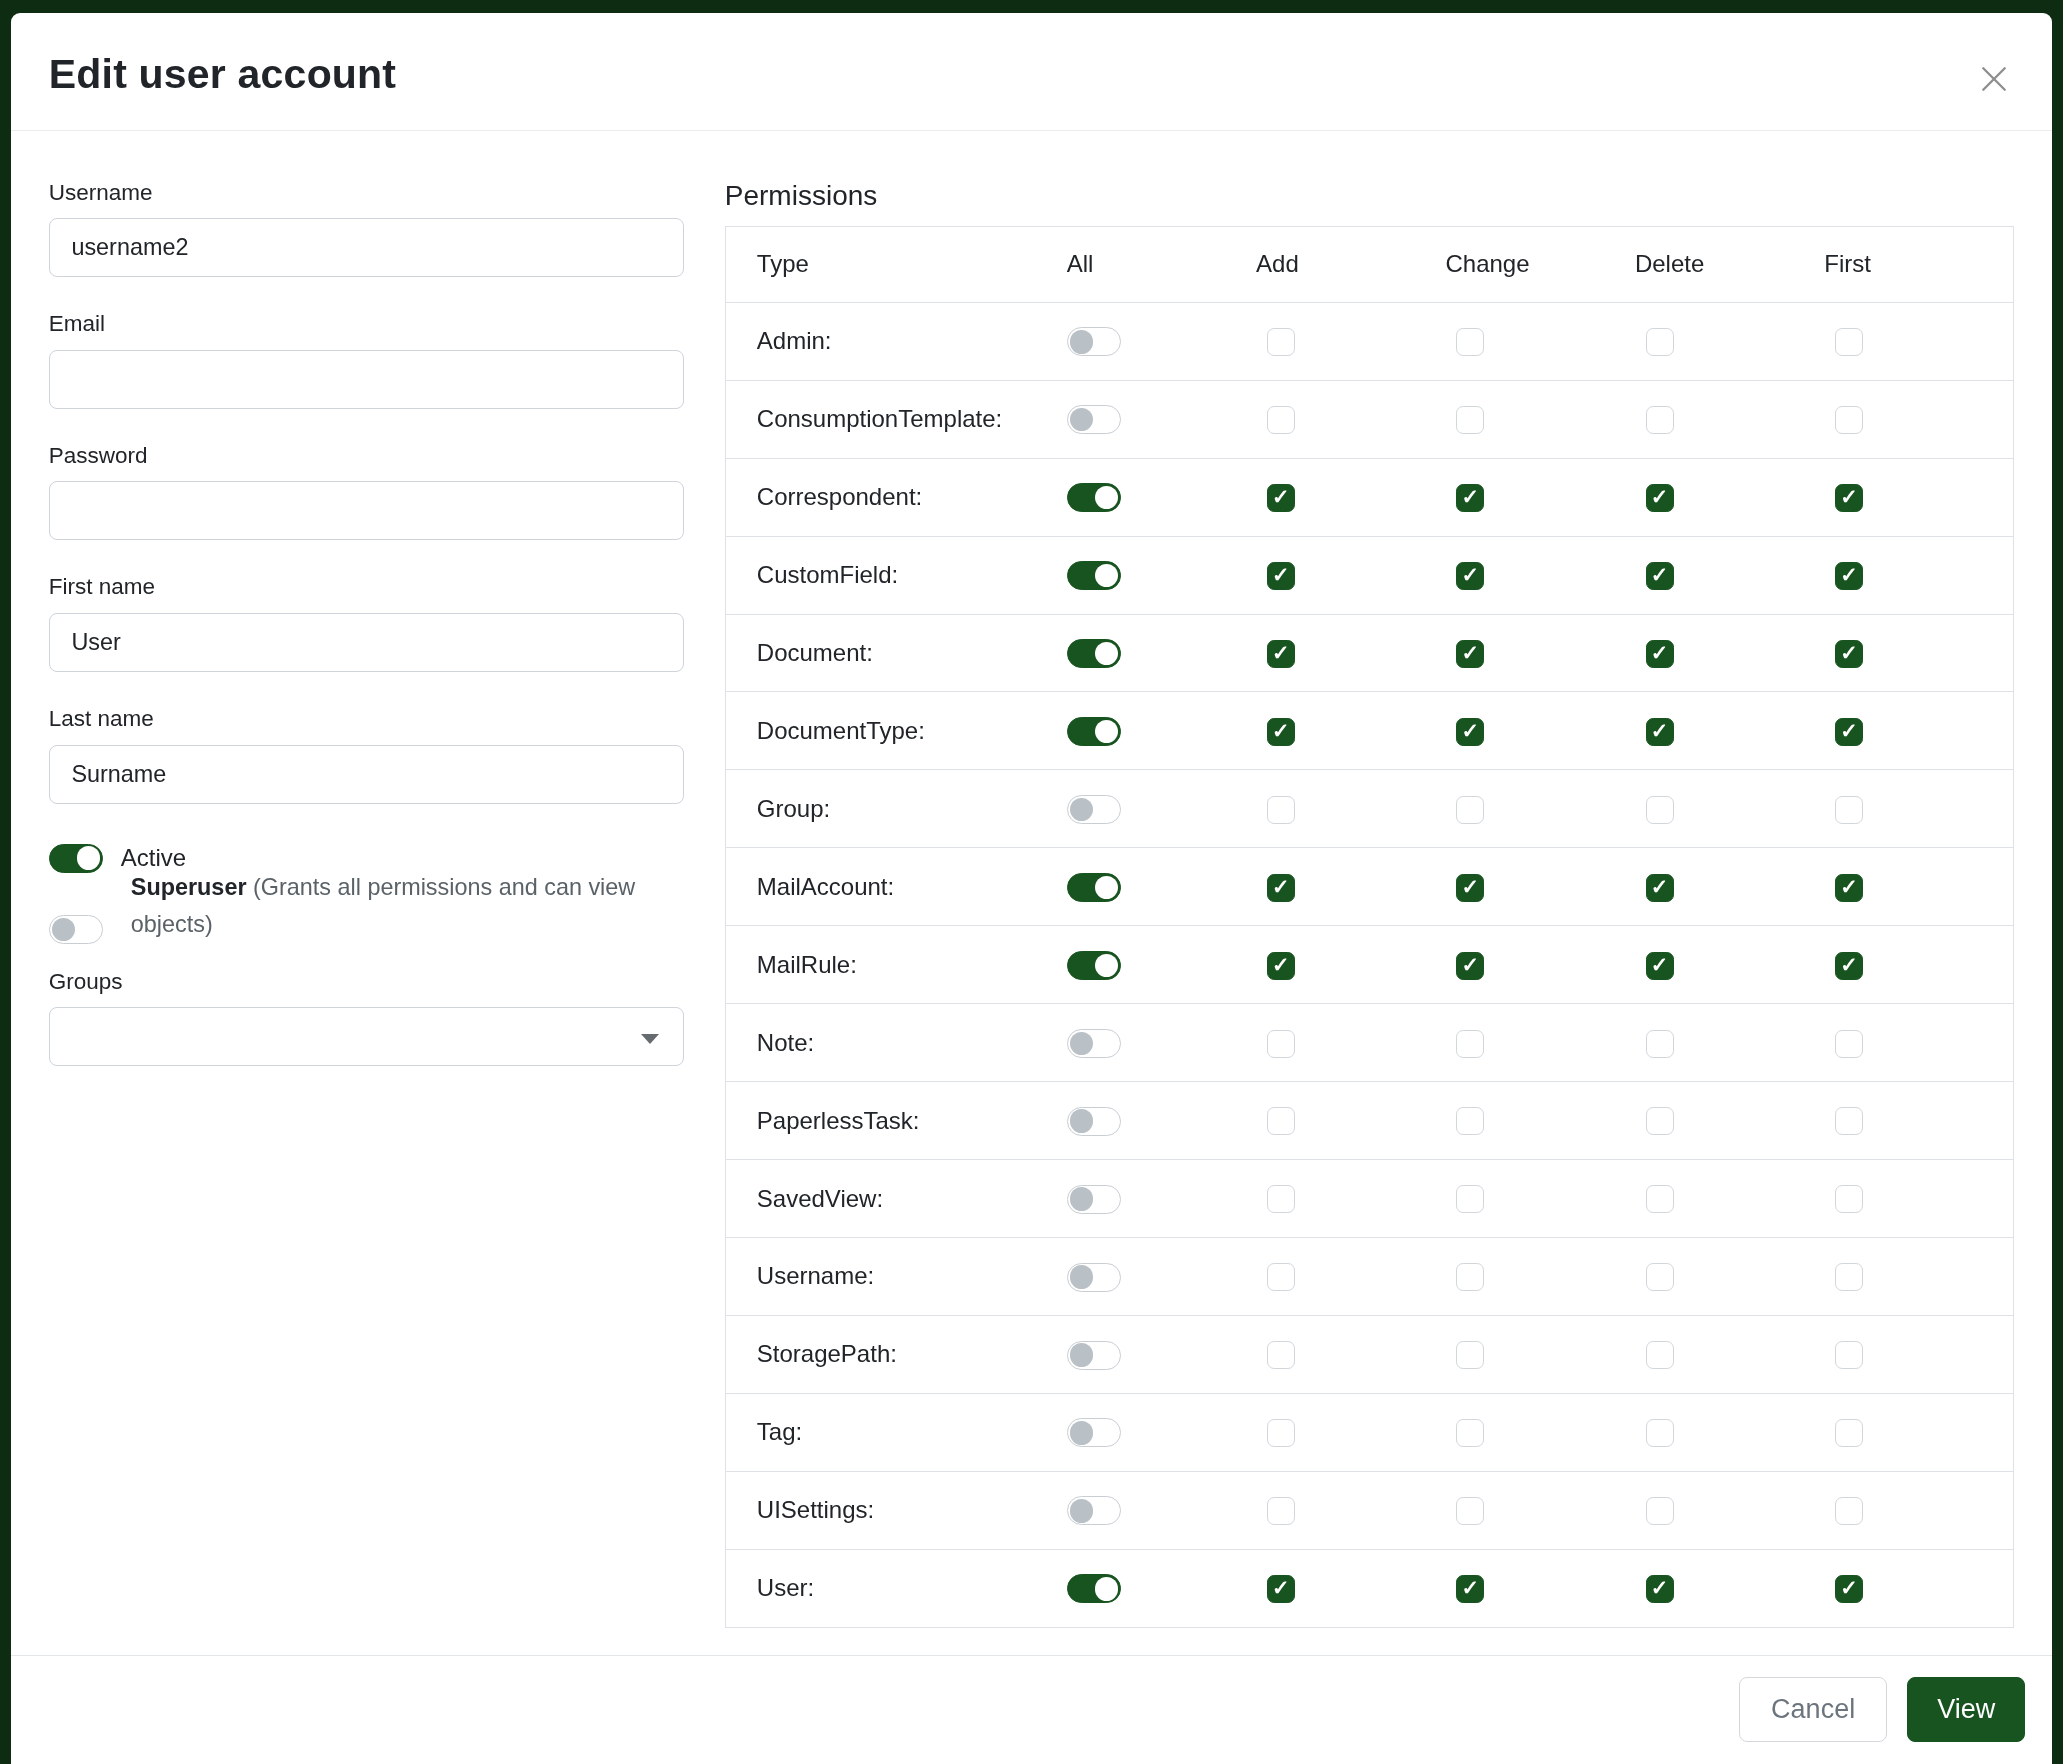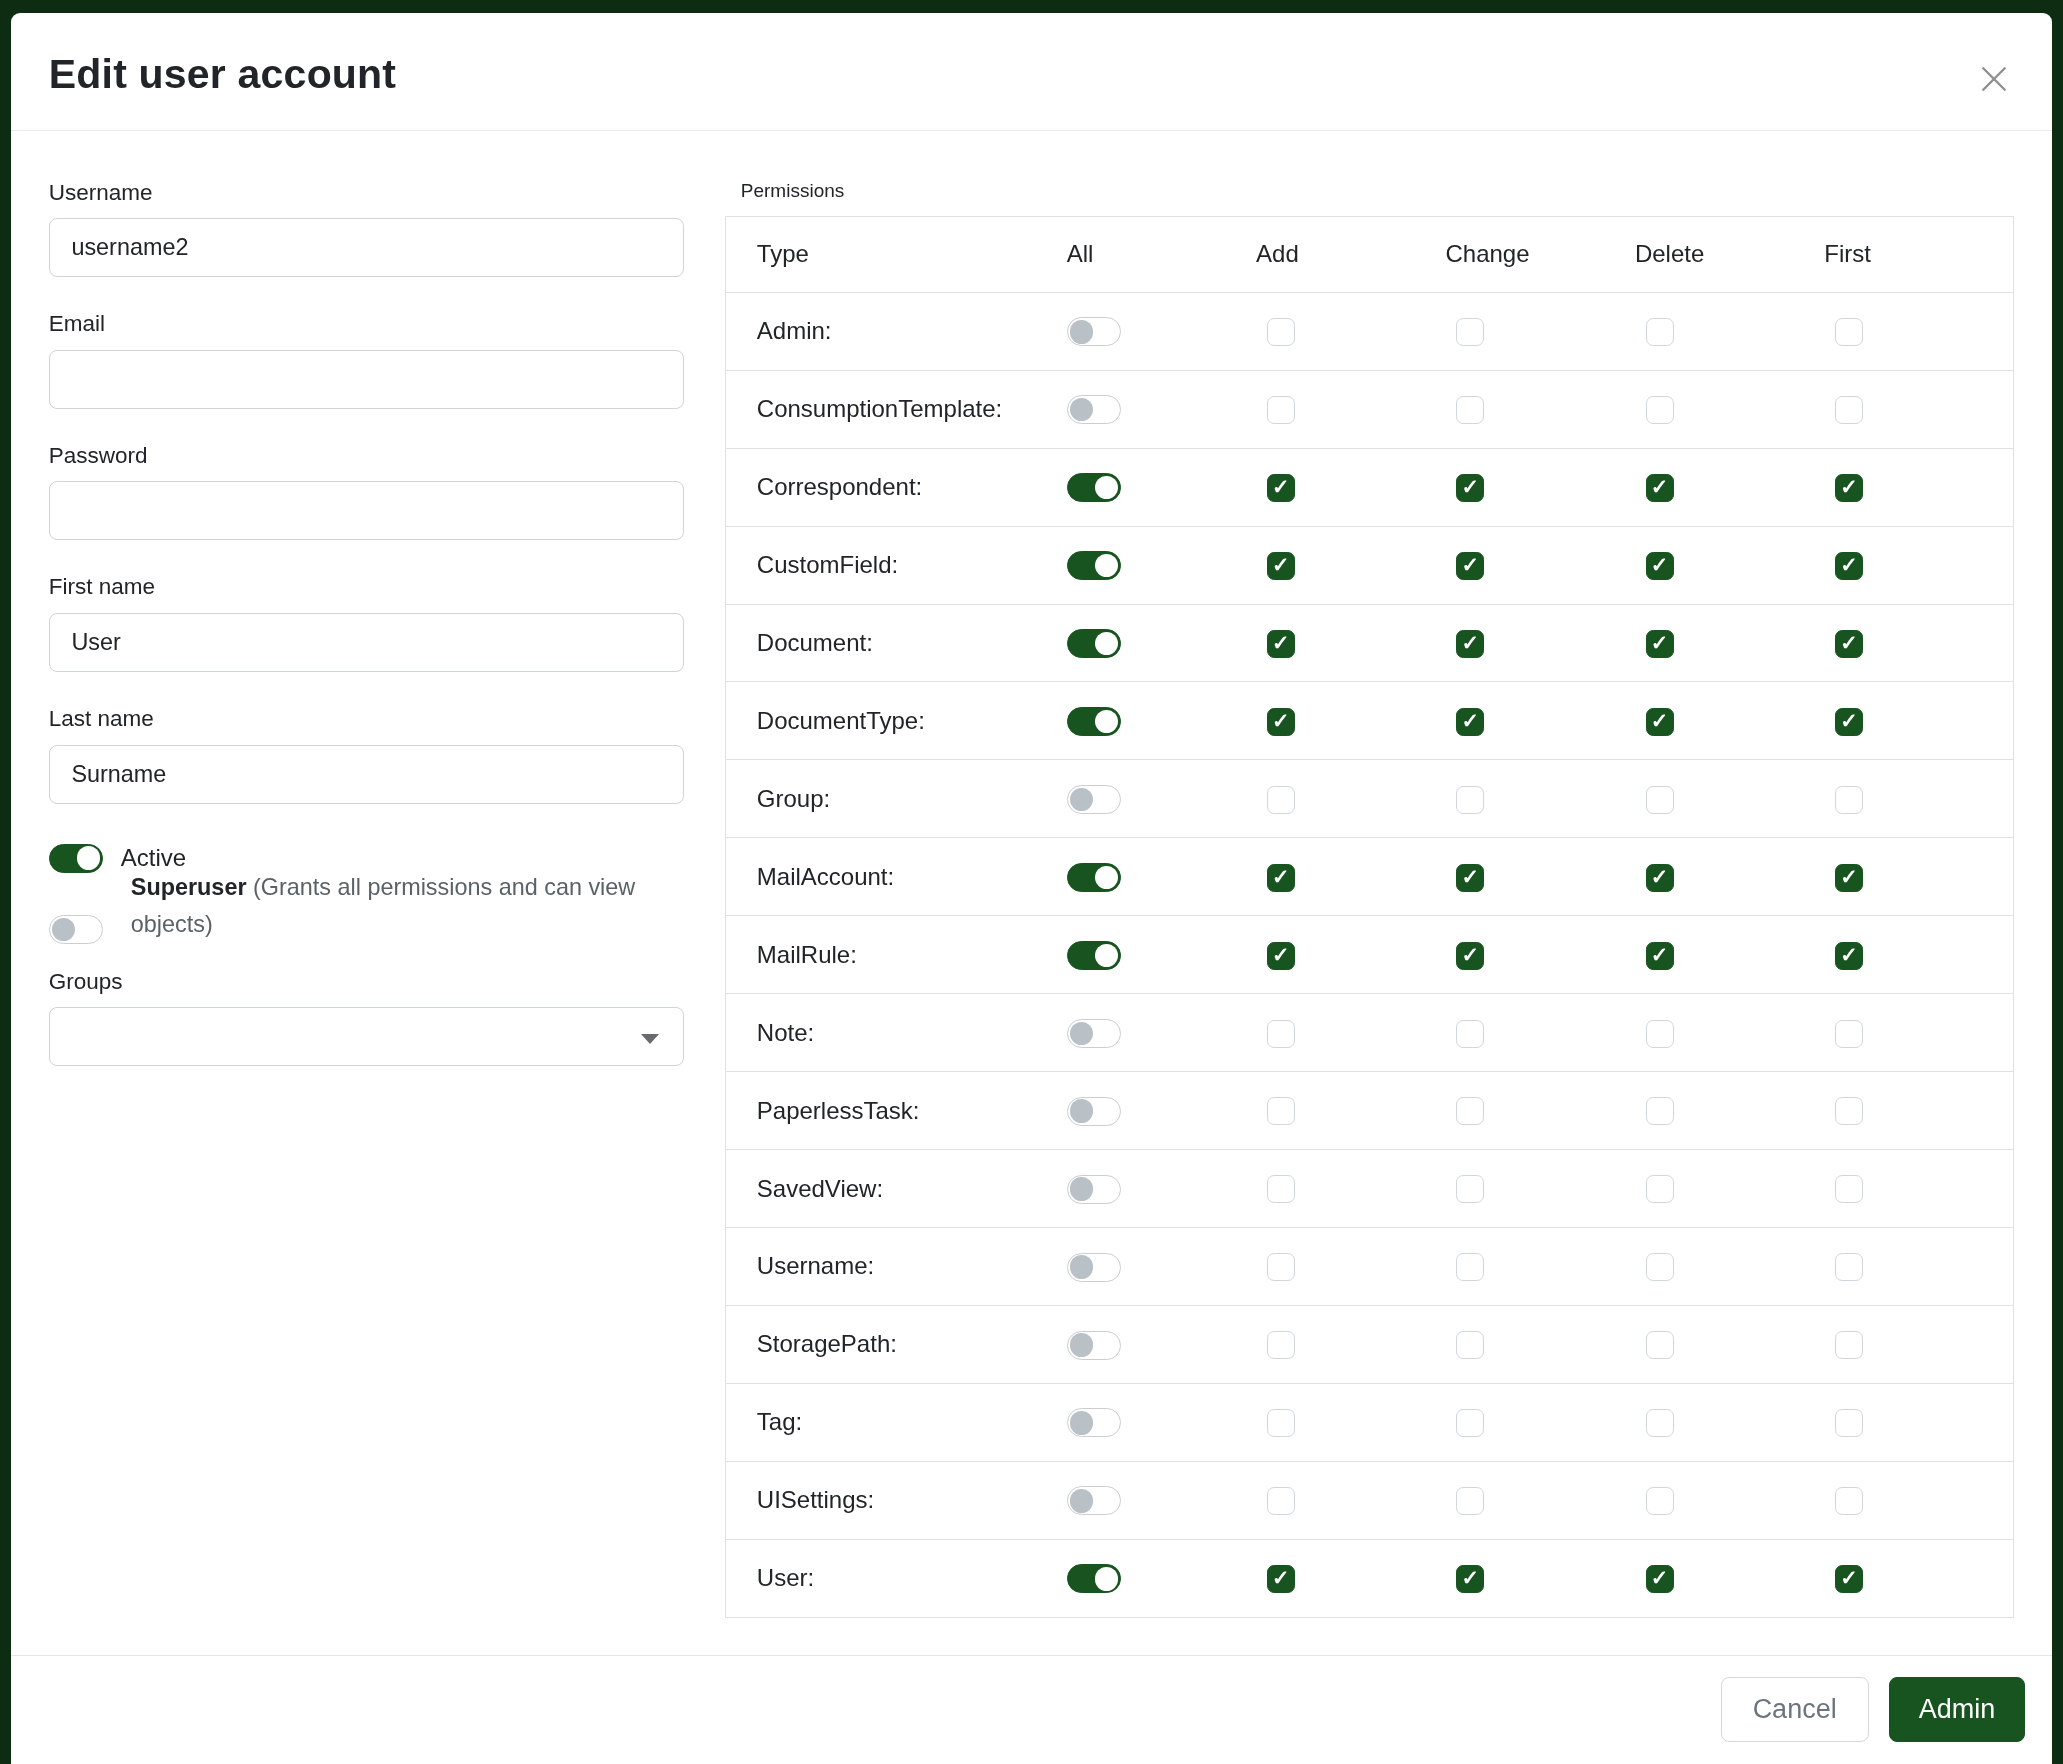--- a/index.html
+++ b/index.html
@@ -78,21 +78,21 @@
   }
   .caret {
     position:absolute; right:23.4px; top:26px;
     width:0; height:0;
     border-left:9px solid transparent;
     border-right:9px solid transparent;
     border-top:10.8px solid #666b70;
   }
   
   .right-col { flex:1 1 auto; }
-  .perm-label { font-size:19px; margin-bottom:14.4px;margin-left:16px; }
+  .perm-label { font-size:28px; margin-bottom:14.4px; }
   table.perm {
     width:100%; border-collapse:collapse; table-layout:fixed;
     border:0.9px solid #dee2e6;
   }
   table.perm thead th {
     font-weight:400; text-align:left;
     font-size:24px; padding:23.4px 0;
   }
   table.perm thead th.type-col, table.perm td.type-cell { padding-left:31px; }
   table.perm tbody td {
@@ -545,17 +545,17 @@
     </td>
   </tr>
 </tbody>
       </table>
     </div>
 
   </div>
 
   <div class="modal-footer">
     <button class="btn btn-cancel">Cancel</button>
-    <button class="btn btn-save">Admin</button>
+    <button class="btn btn-save">View</button>
   </div>
 
 </div>
 
 
 </body></html>

